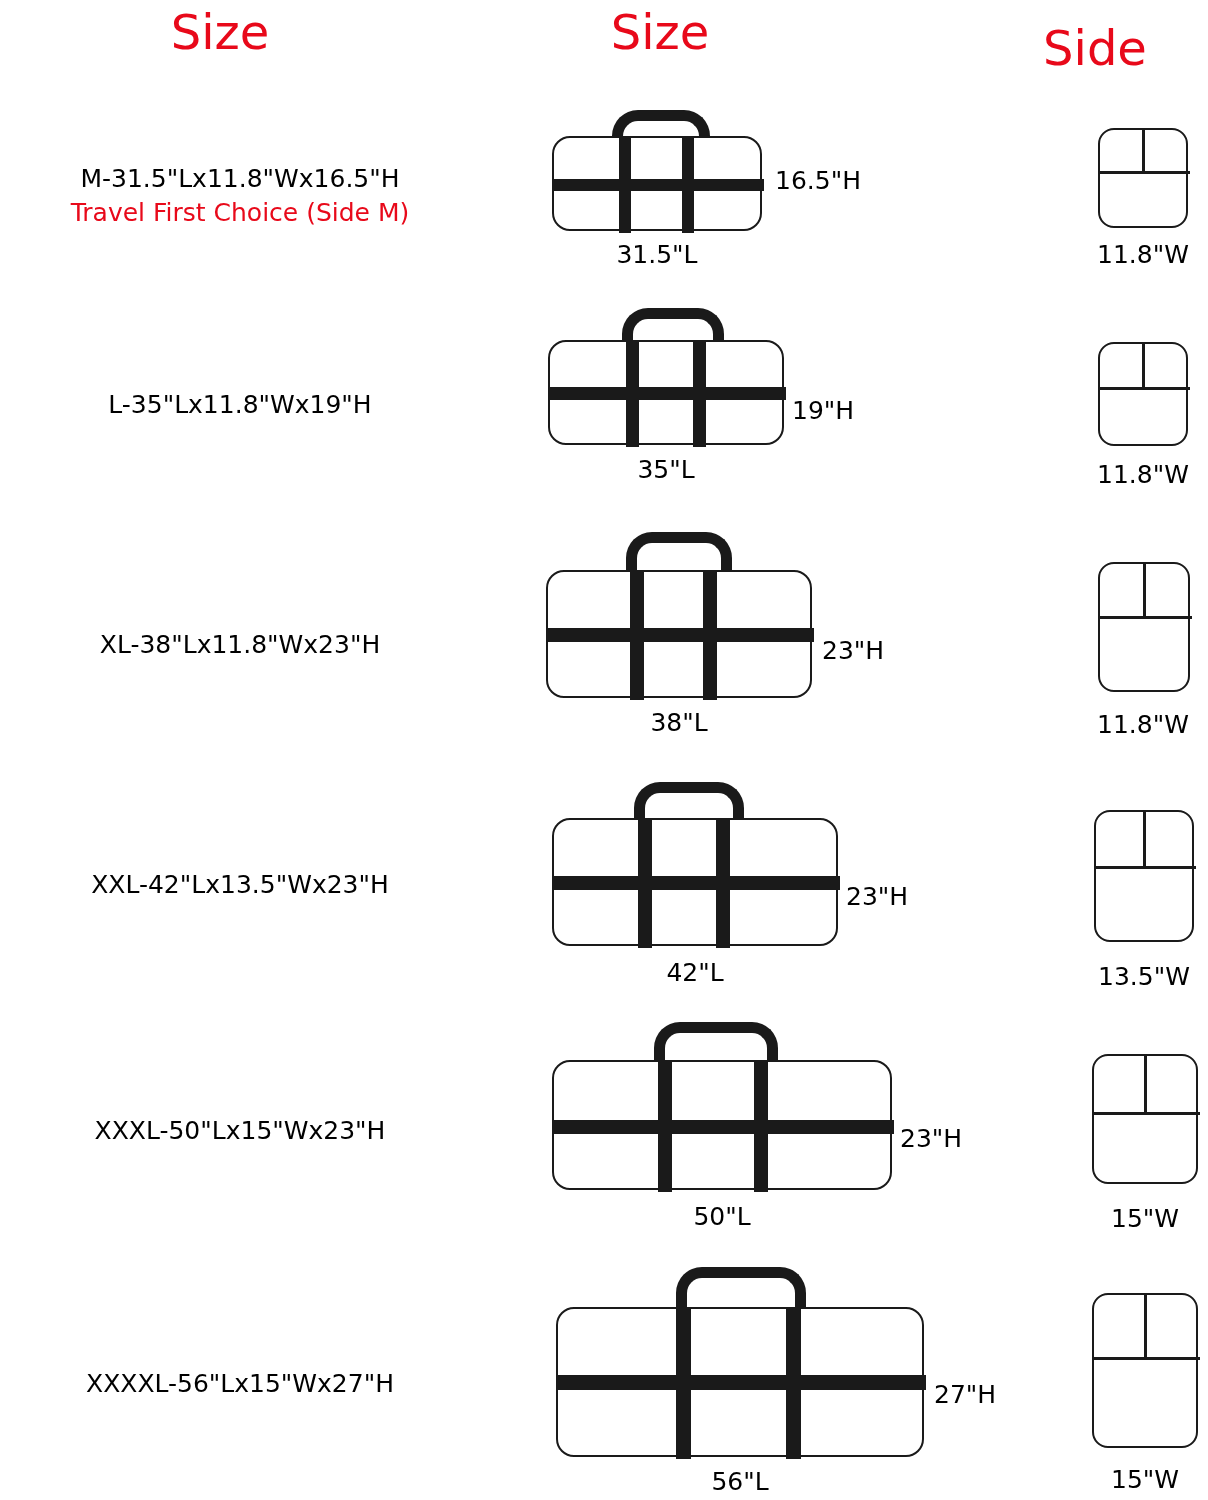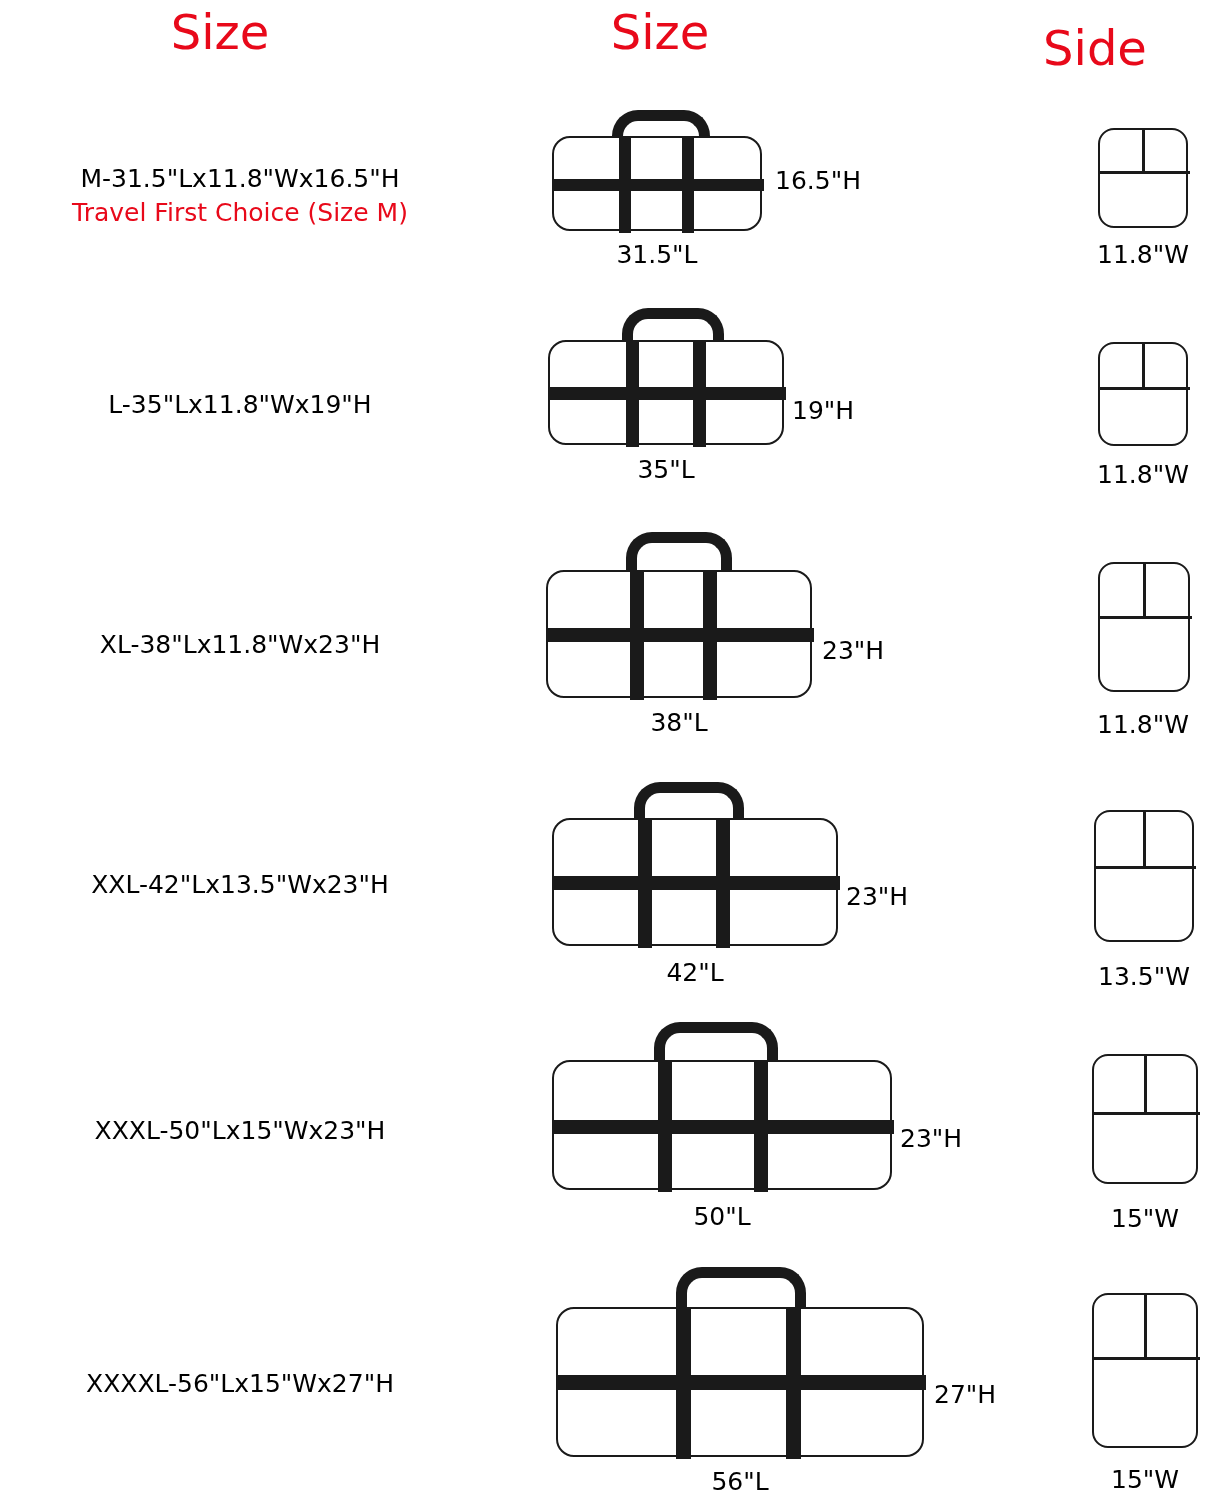--- a/index.html
+++ b/index.html
@@ -143,21 +143,21 @@
   <div class="header">
     <div class="header-cell hdr-size">Size</div>
     <div class="header-cell hdr-front">Size</div>
     <div class="header-cell hdr-side">Side</div>
   </div>
 
   <div class="row" style="top:100px;height:200px;">
 
     <div class="size-col" style="top:62px;">
       <div class="size-label">M-31.5"Lx11.8"Wx16.5"H</div>
-      <div class="size-sub">Travel First Choice (Size M)</div>
+      <div class="size-sub">Travel First Choice (Side M)</div>
     </div>
 
     <div class="front-col" style="left:0;top:0;width:1000px;height:200px;">
 
       <div class="handle" style="left:612px;top:10px;width:98px;height:48px;"></div>
 
       <div class="bag" style="left:552px;top:36px;width:210px;height:95px;">
         <div class="strap-h" style="left:0;top:41px;width:210px;height:12px;"></div>
         <div class="strap-v" style="left:65px;top:0;width:12px;height:95px;"></div>
         <div class="strap-v" style="left:128px;top:0;width:12px;height:95px;"></div>

